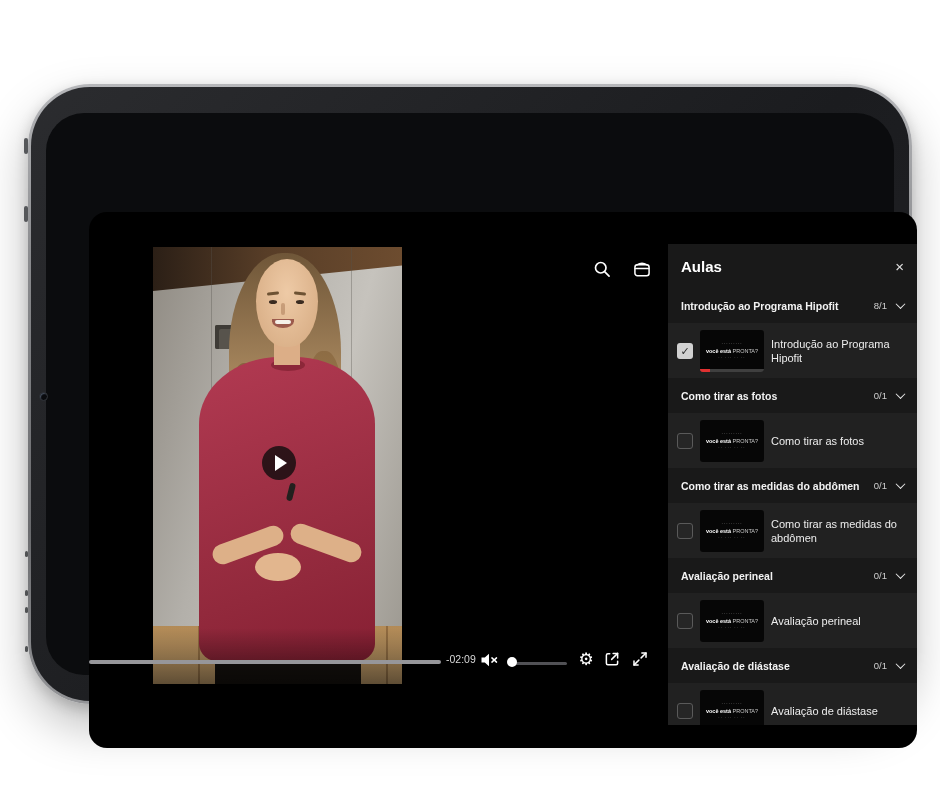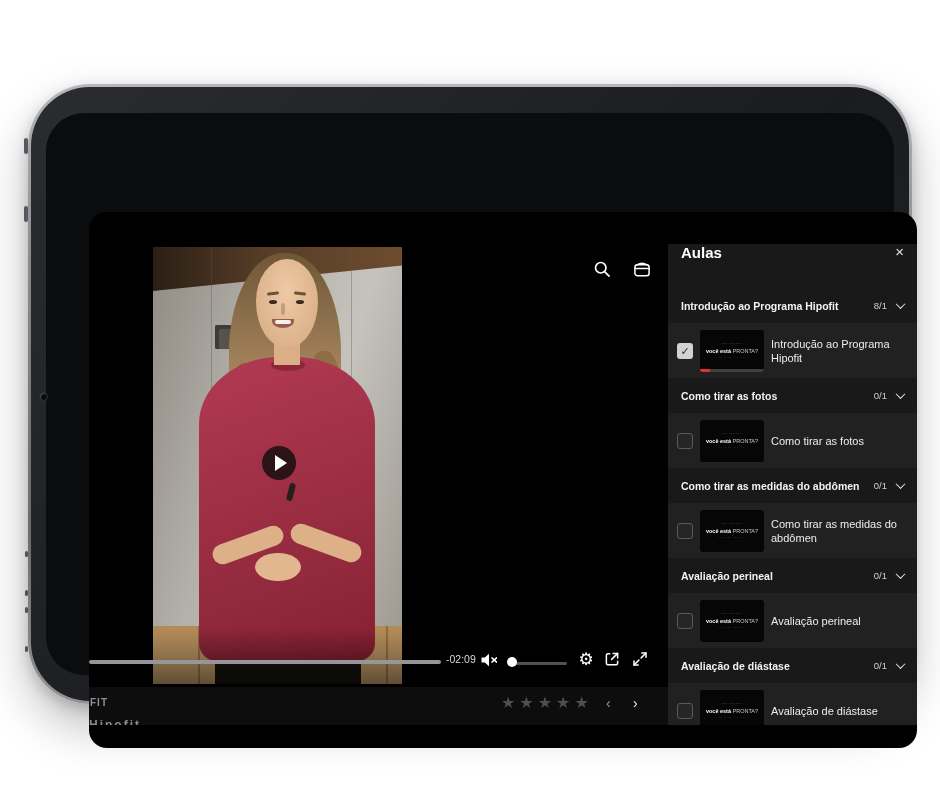--- a/index.html
+++ b/index.html
@@ -112,21 +112,21 @@
   .clipped span{display:block;font-size:12px;font-weight:bold;color:#8a8a8a;letter-spacing:2px;}
   .stars{position:absolute;left:412px;top:6px;font-size:16px;letter-spacing:4px;color:#4b5058;}
   .pager{position:absolute;top:8px;font-size:14px;line-height:16px;}
   .pager.prev{left:517px;color:#9a9a9a;}
   .pager.next{left:544px;color:#ededed;}
   
   .sidebar{
     position:absolute;left:579px;top:0;width:249px;height:481px;background:#191919;z-index:4;
     display:flex;flex-direction:column;color:#fff;
   }
-  .sb-top{height:44px;min-height:44px;display:flex;justify-content:space-between;padding:0 13px;gap:13px;}
+  .sb-top{height:44px;min-height:44px;display:flex;align-items:center;justify-content:space-between;padding:0 13px;gap:13px;}
   .sb-title{font-size:15px;font-weight:bold;}
   .sb-close{font-size:15px;color:#e0e0e0;line-height:15px;}
   .sec-head{height:35px;min-height:35px;display:flex;align-items:center;padding:0 13px;gap:7px;}
   .sec-title{flex:1;font-size:10.5px;font-weight:bold;color:#f2f2f2;white-space:nowrap;overflow:hidden;}
   .sec-count{font-size:9.5px;color:#cfcfcf;}
   .chev{width:6px;height:6px;border-right:1.6px solid #e8e8e8;border-bottom:1.6px solid #e8e8e8;transform:rotate(45deg) translate(-1px,-1px);margin-left:3px;}
   .row{height:55px;min-height:55px;background:#212121;display:flex;align-items:center;padding:0 8px 0 9px;gap:7px;}
   .cb{width:16px;height:16px;min-width:16px;border-radius:3px;box-sizing:border-box;}
   .cb.unchecked{background:#262626;border:1.5px solid #5a5a5a;}
   .cb.checked{background:#d2d2d2;color:#2b2b2b;font-size:11px;font-weight:bold;text-align:center;line-height:16px;}
@@ -223,29 +223,20 @@
         </div>
         <div class="p-icon" style="left:542px;top:406px">
           <svg width="18" height="18" viewBox="0 0 24 24" fill="none" stroke="#fff" stroke-width="2" stroke-linecap="round" stroke-linejoin="round">
             <polyline points="14.5,4 20,4 20,9.5"></polyline>
               <line x1="20" y1="4" x2="13.5" y2="10.5"></line>
             <polyline points="9.5,20 4,20 4,14.5"></polyline>
               <line x1="4" y1="20" x2="10.5" y2="13.5"></line>
           </svg>
         </div>
 
-        <div class="strip">
-          <div class="fit-text">FIT</div>
-          <div class="clipped">
-              <span>Hipofit</span>
-            </div>
-          <div class="stars"><span>★</span><span>★</span><span>★</span><span>★</span><span>★</span></div>
-          <div class="pager prev">‹</div>
-          <div class="pager next">›</div>
-        </div>
 
         <div class="sidebar">
           <div class="sb-top">
             <span class="sb-title">Aulas</span>
             <span class="sb-close">×</span>
           </div>
 
           <div class="sec-head">
             <span class="sec-title">Introdução ao Programa Hipofit</span>
             <span class="sec-count">8/1</span>

